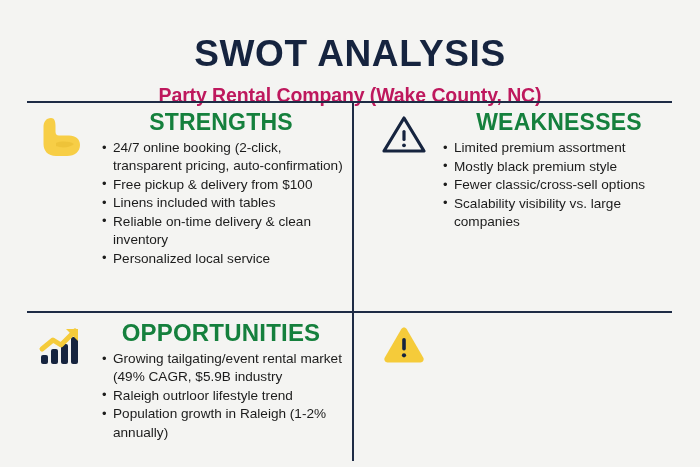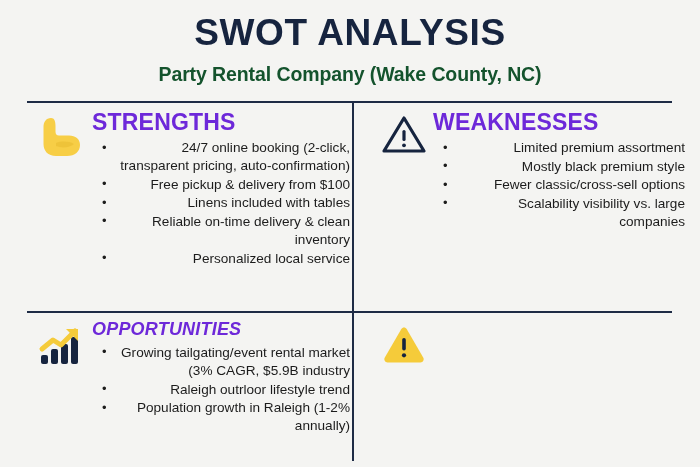--- a/index.html
+++ b/index.html
@@ -16,27 +16,26 @@
   }
 
   
   .header { position:absolute; left:0; top:0; width:700px; text-align:center; }
   .main-title {
     font-size:37px;
     font-weight:bold;
     letter-spacing:0.6px;
     color:#16243f;
     line-height:1;
-    padding-top:6px;
-    margin-top:8px;
+    padding-top:35px;
   }
   .sub-title {
     font-size:19.5px;
     font-weight:bold;
-    color:#14532d;
+    color:#be185d;
     line-height:1;
     padding-top:14px;
     letter-spacing:-0.1px;
   }
 
   
   .divider-h {
     position:absolute;
     left:27px; width:645px; height:2px;
     background:#1e2b45;
@@ -66,34 +65,34 @@
     padding-top:4px;
   }
   .q-weaknesses .icon-wrap { width:58px; }
   .q-threats .icon-wrap { width:58px; }
 
   .content { flex:1 1 auto; }
 
   .q-title {
     font-size:23px;
     font-weight:bold;
-    color:#6d28d9;
+    color:#15803d;
     line-height:1.05;
     letter-spacing:0.2px;
     margin-bottom:5px;
+    text-align:center;
   }
-  .q-opportunities .q-title { font-size:18px;font-style:italic; }
+  .q-opportunities .q-title { font-size:24px; }
 
   ul.bullets {
     list-style:none;
     font-size:13.6px;
     color:#1c1c1c;
     line-height:1.33;
     padding-left:10px;
-    text-align:right;
   }
   ul.bullets li {
     position:relative;
     padding-left:11px;
     margin-bottom:0.5px;
   }
   ul.bullets li::before {
     content:"\2022";
     position:absolute;
     left:0; top:-0.5px;
@@ -163,21 +162,21 @@
         <rect x="14" y="25" width="7" height="15" rx="2" fill="#16243f"></rect>
         <rect x="24" y="20" width="7" height="20" rx="2" fill="#16243f"></rect>
         <rect x="34" y="13" width="7" height="27" rx="2" fill="#16243f"></rect>
         <path d="M5 25 L16 16 L24 21 L38 7" fill="none" stroke="#f5cb3a" stroke-width="5" stroke-linecap="round" stroke-linejoin="round"></path>
         <path d="M29 5 L41 5 L41 17 Z" fill="#f5cb3a"></path>
       </svg>
     </div>
     <div class="content">
       <div class="q-title">OPPORTUNITIES</div>
       <ul class="bullets">
-        <li>Growing tailgating/event rental market (3% CAGR, $5.9B industry</li>
+        <li>Growing tailgating/event rental market (49% CAGR, $5.9B industry</li>
         <li>Raleigh outrloor lifestyle trend</li>
         <li>Population growth in Raleigh (1-2% annually)</li>
       </ul>
     </div>
   </div>
 
   <div class="quadrant q-threats">
     <div class="icon-wrap">
       <svg class="icon-svg" width="46" height="42" viewBox="0 0 46 42" aria-hidden="true">
         <path d="M20.2 5.2 C21.5 3 24.5 3 25.8 5.2 L42.2 33.6 C43.5 35.9 42 38.5 39.4 38.5 L6.6 38.5 C4 38.5 2.5 35.9 3.8 33.6 Z" fill="#f5cb3a"></path>

